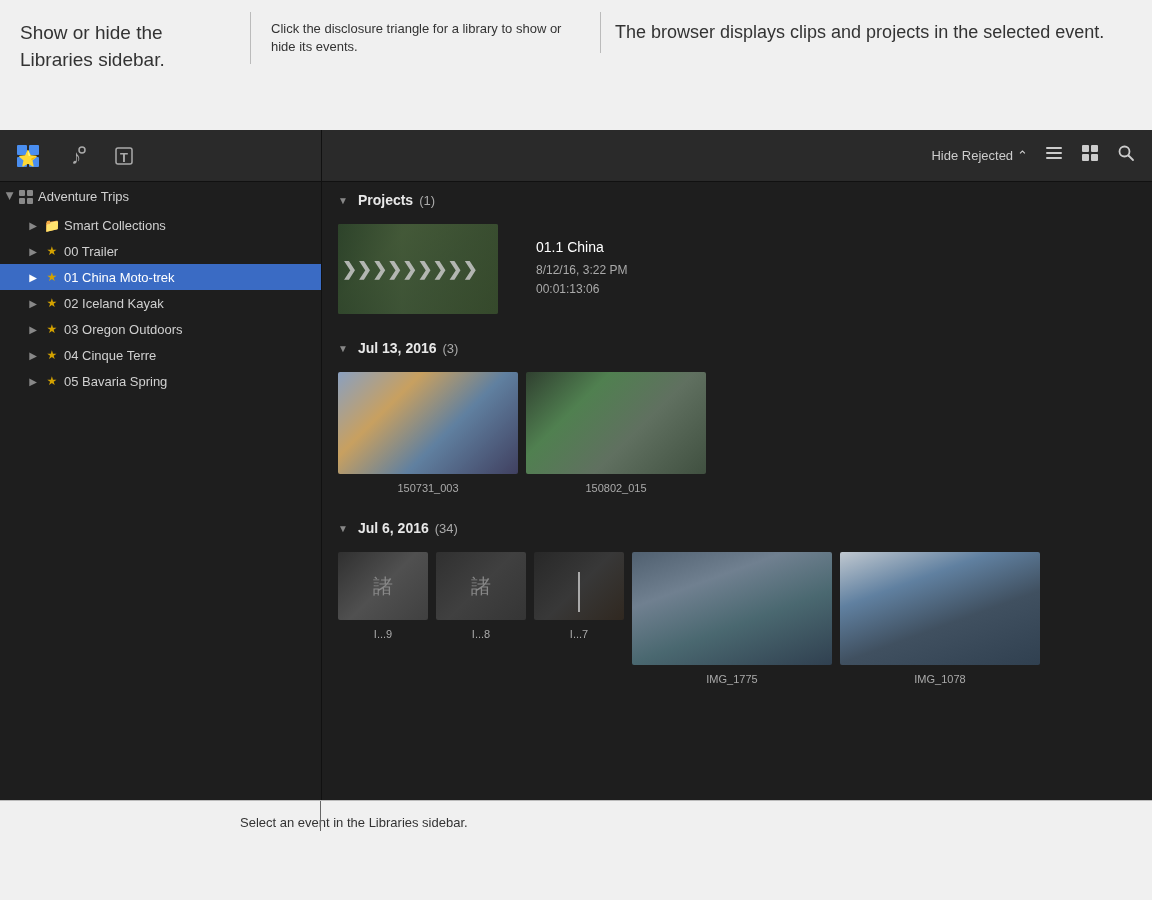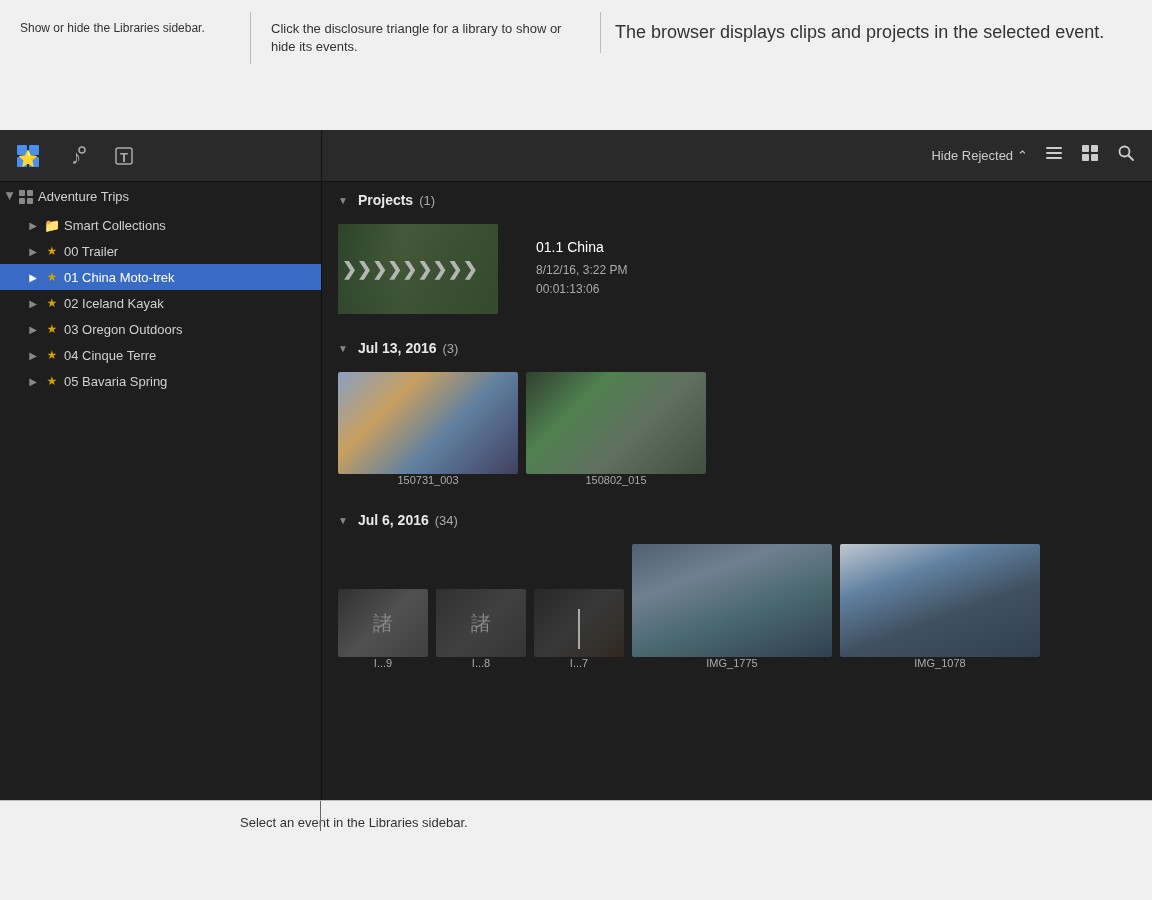--- a/index.html
+++ b/index.html
@@ -21,21 +21,21 @@
       height: 130px;
       background: #f0f0f0;
       display: flex;
       align-items: flex-start;
       padding: 12px 0;
     }
 
     .annotation-left {
       width: 250px;
       padding: 8px 20px;
-      font-size: 12px;
+      font-size: 19px;
       color: #333;
       line-height: 1.4;
     }
 
     .annotation-middle {
       width: 350px;
       padding: 8px 20px;
       font-size: 13px;
       color: #333;
       line-height: 1.4;
@@ -296,22 +296,21 @@
       display: flex;
       flex-wrap: wrap;
       gap: 8px;
       padding: 8px 16px 16px 16px;
     }
 
     .clip-item {
       display: flex;
       flex-direction: column;
       align-items: center;
-      gap: 0;
-      justify-content: flex-end;
+      gap: 8px;
     }
 
     .clip-thumbnail {
       border-radius: 2px;
       overflow: hidden;
       background: #333;
       position: relative;
     }
 
     .clip-thumbnail-large {

